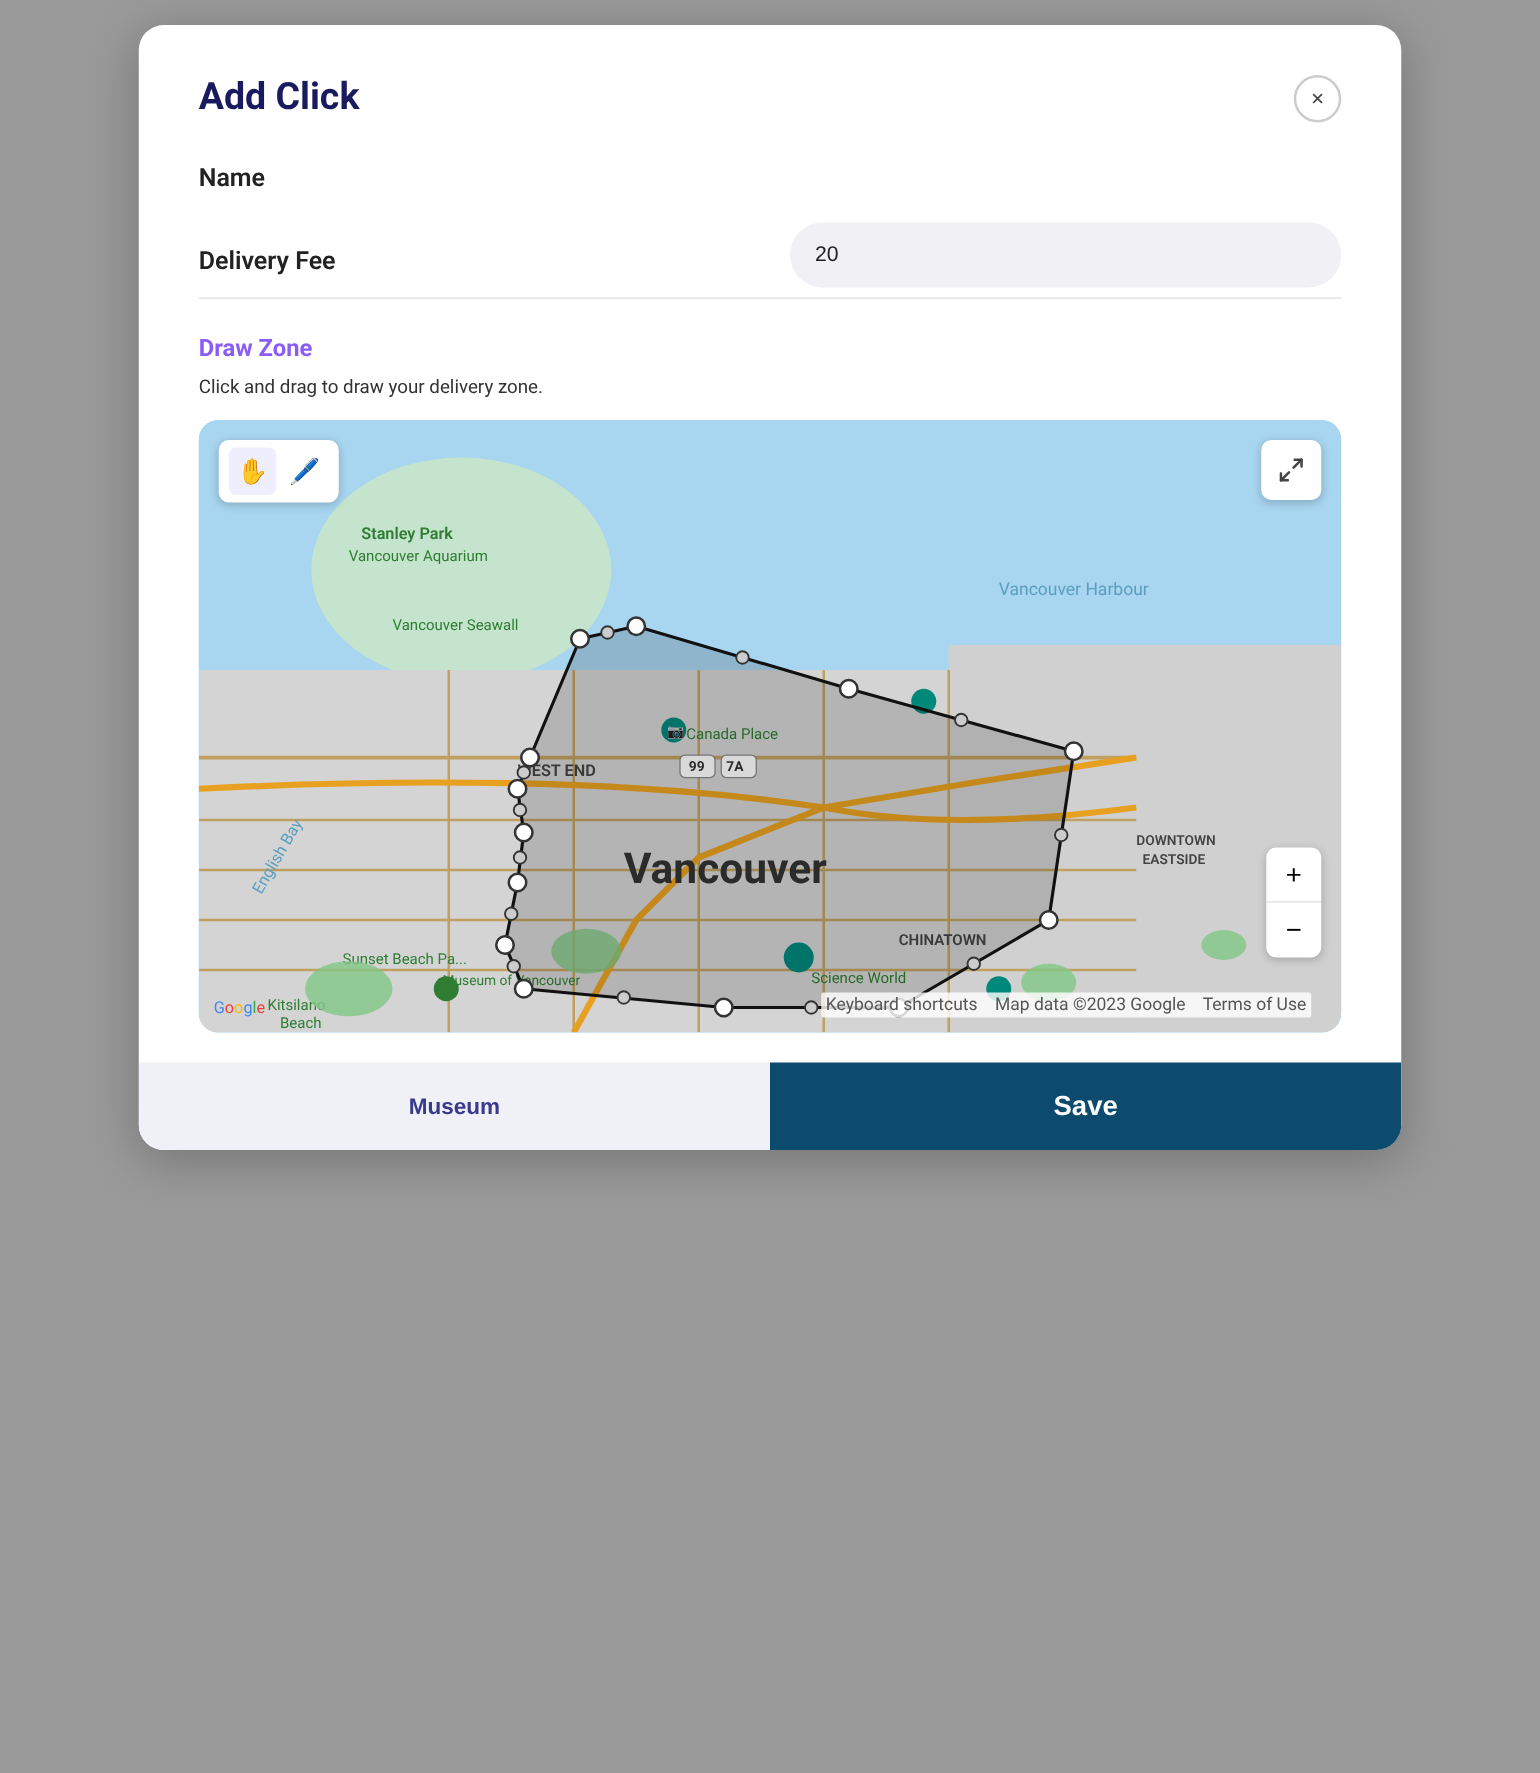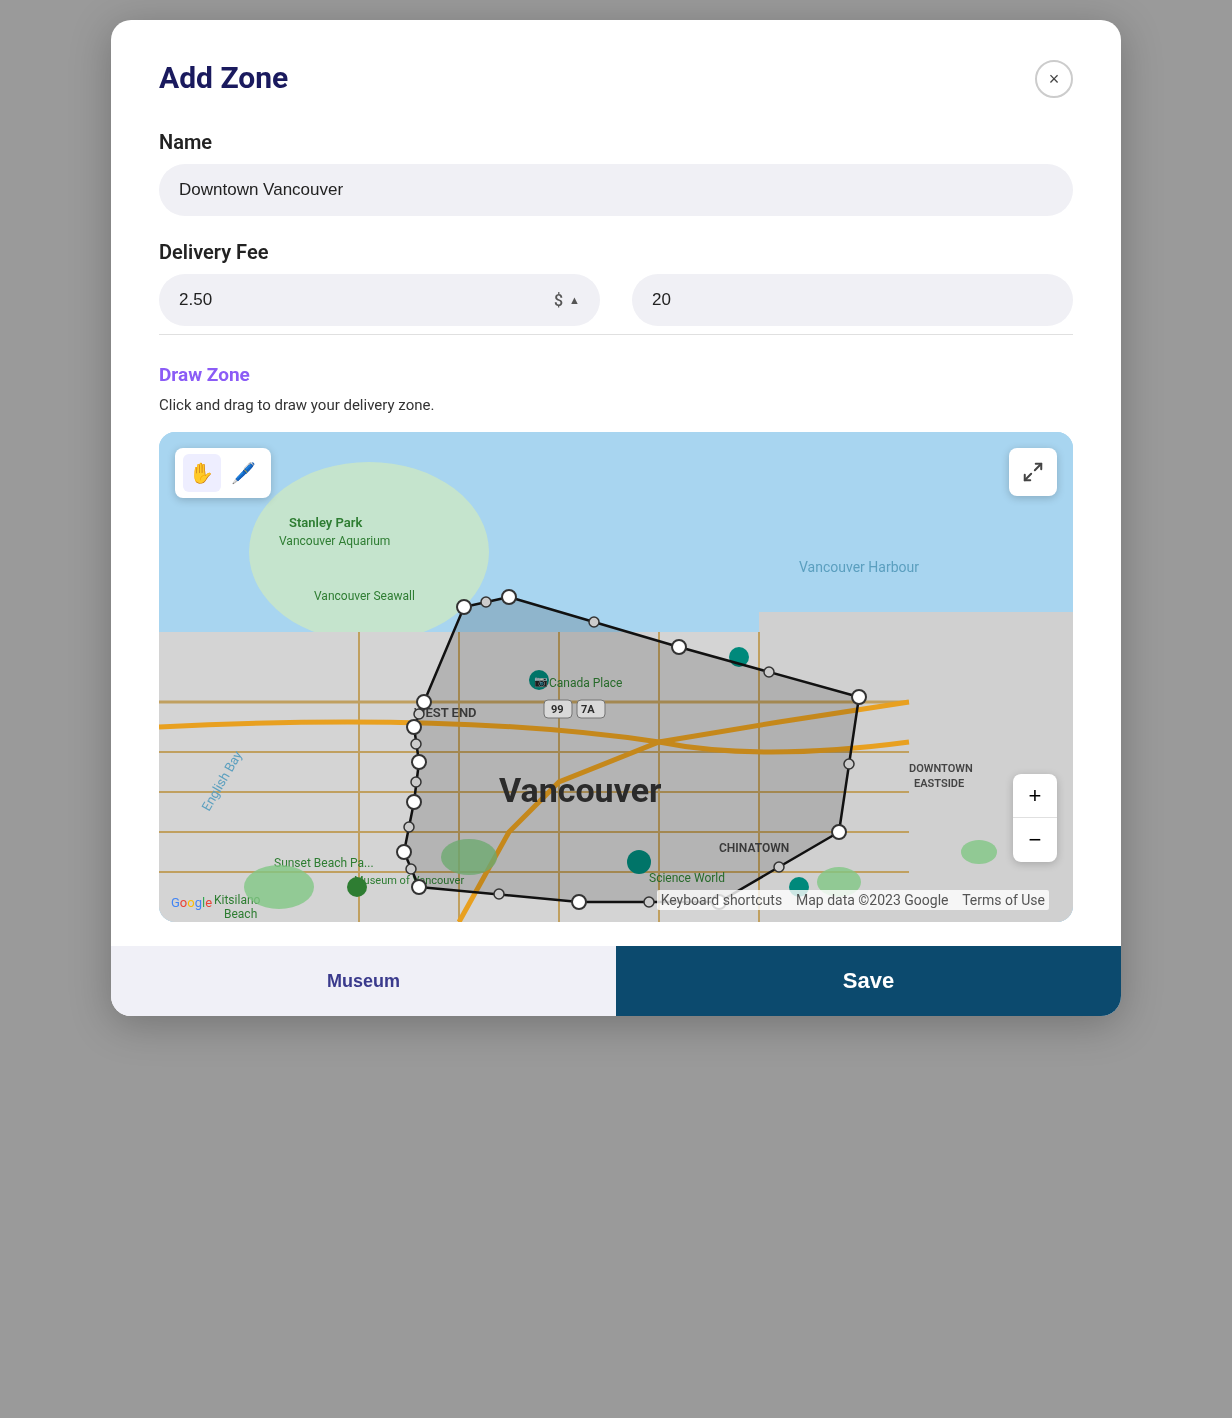--- a/index.html
+++ b/index.html
@@ -295,41 +295,31 @@
     }
   </style>
 </head>
 <body>
 
 <div class="overlay">
   <div class="modal">
     <div class="modal-body">
 
       <div class="modal-header">
-        <h1 class="modal-title">Add Zone</h1>
+        <h1 class="modal-title">Add Click</h1>
         <button class="close-btn">×</button>
       </div>
 
       <div class="name-section">
         <label class="form-label">Name</label>
-        <input class="input-field" type="text" value="Downtown Vancouver" style="">
       </div>
 
       <div class="form-row">
         <div class="form-col">
           <label class="form-label">Delivery Fee</label>
-          <div class="delivery-fee-wrapper">
-            <input class="input-field" type="text" value="2.50" style="">
-            <div class="fee-suffix">
-              <span>$</span>
-              <div class="arrows">
-                <span>▲</span>
-              </div>
-            </div>
-          </div>
         </div>
         <div class="form-col">
           <input class="input-field" type="text" value="20" style="">
         </div>
       </div>
 
       <div class="divider"></div>
 
       <div>
         <div class="section-title">Draw Zone</div>

